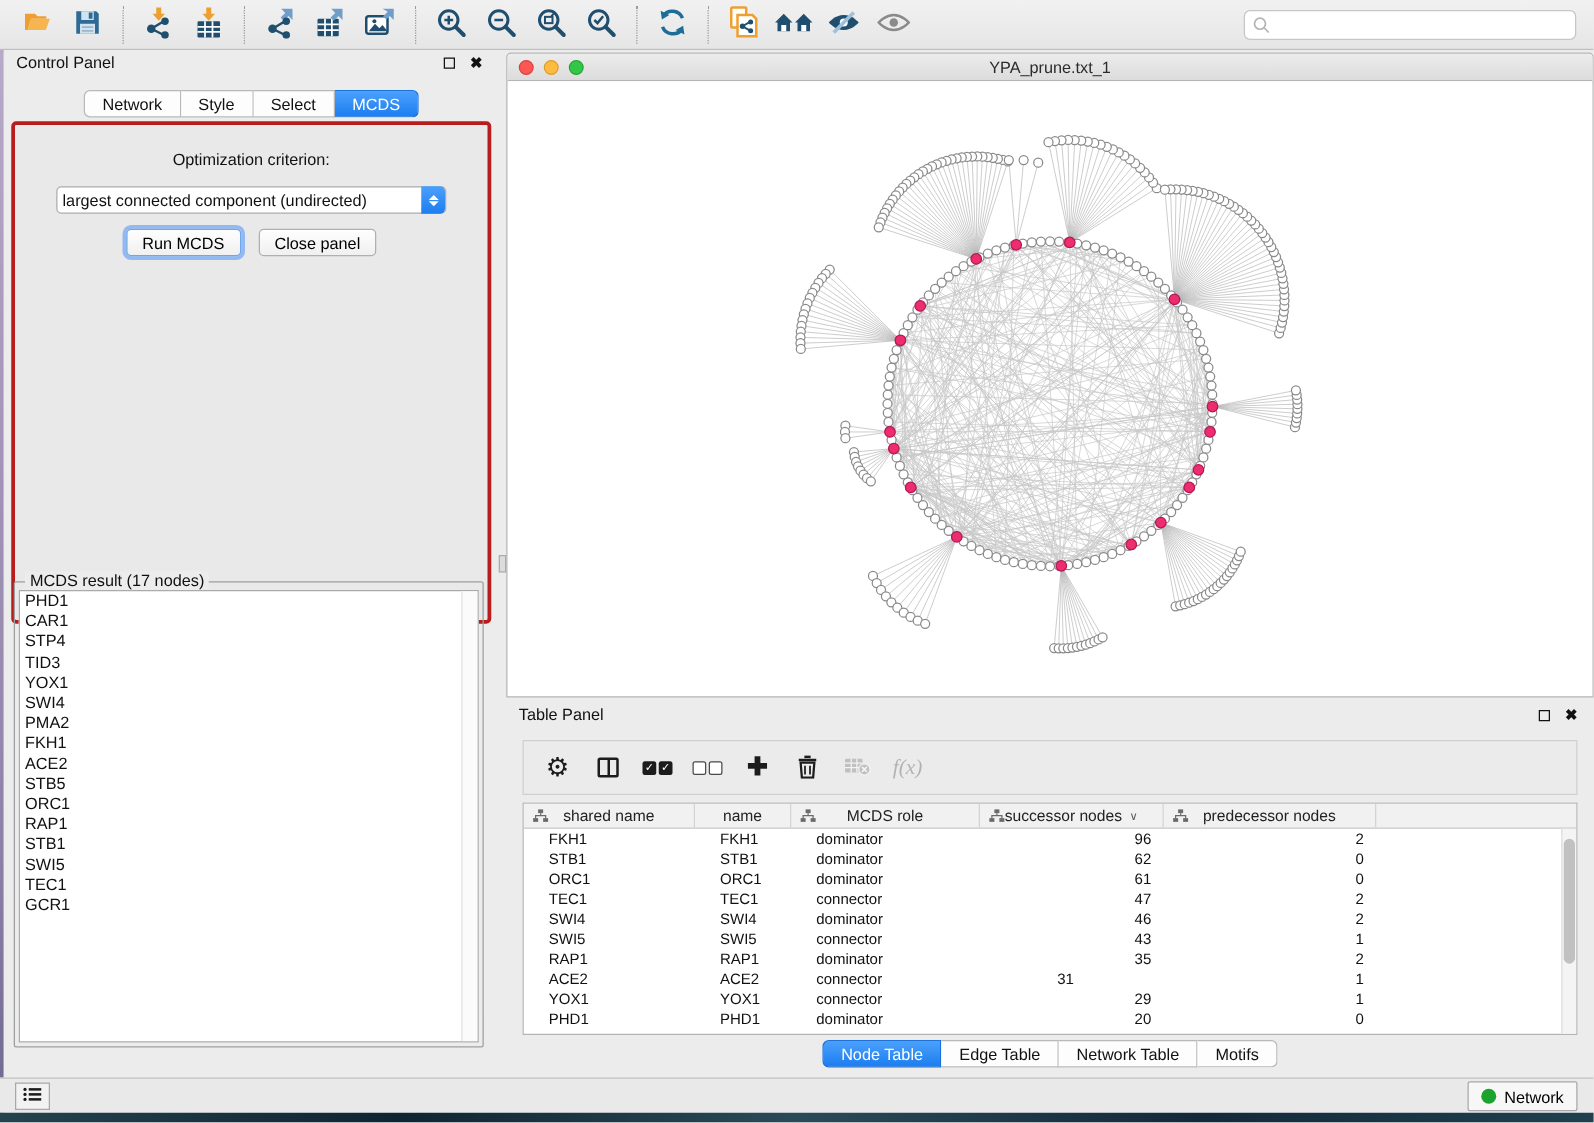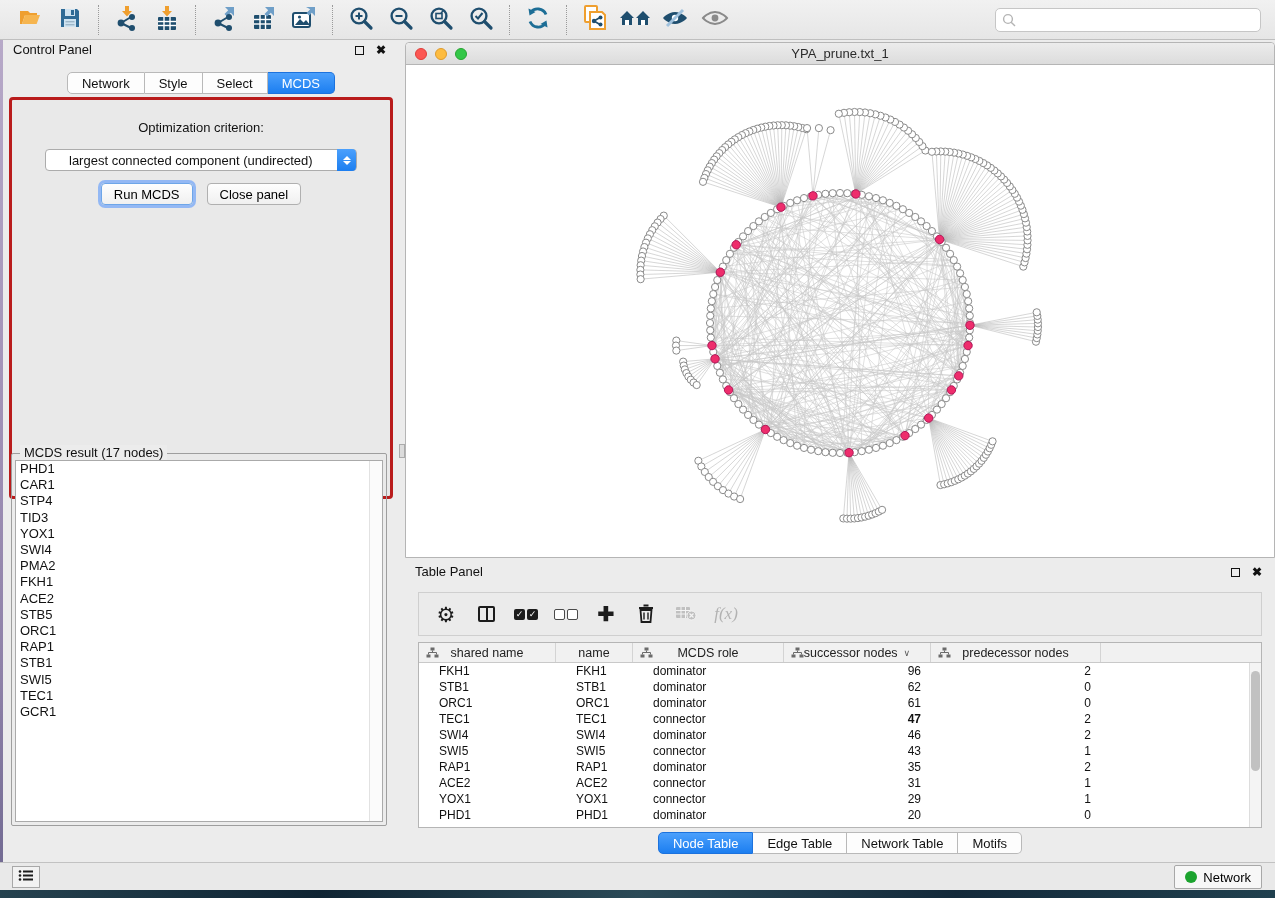--- a/index.html
+++ b/index.html
@@ -39,33 +39,33 @@
     border-left:none; display:flex; align-items:center; cursor:pointer; }
   .seg-tab:first-child { border-left:1px solid #b9b9b9; border-radius:5px 0 0 5px; }
   .seg-tab:last-child { border-radius:0 5px 5px 0; }
   .seg-tab.selected { background:linear-gradient(#4ba0fc,#1c7ef0); border-color:#1c72dd; color:#fff; }
 
   #cp-content { position:absolute; left:6px; top:55px; width:384px; height:402px;
     background:#e9e9e9; border:3px solid #b91c1c; border-radius:4px; }
   #opt-label { text-align:center; margin-top:20px; font-size:13px; }
   #opt-select { position:relative; margin:14px auto 0; width:312px; height:22px; background:#fff;
     border:1px solid #acacac; border-radius:4px; font-size:13px; display:flex; align-items:center;
-    padding-left:23px; cursor:pointer; }
+    padding-left:4px; cursor:pointer; }
   #opt-stepper { position:absolute; right:0; top:-1px; width:19px; height:22px; border-radius:0 4px 4px 0;
     background:linear-gradient(#4ba0fc,#1c7ef0); display:flex; flex-direction:column;
     align-items:center; justify-content:center; gap:1px; }
   #opt-stepper span { width:0; height:0; border-left:4px solid transparent; border-right:4px solid transparent; }
   #opt-stepper .up { border-bottom:4px solid #fff; }
   #opt-stepper .down { border-top:4px solid #fff; }
   #cp-buttons { display:flex; justify-content:center; gap:14px; margin-top:12px; }
   .mac-btn { height:22px; padding:0 12px; font-size:13px; background:linear-gradient(#fefefe,#f0f0f0);
     border:1px solid #b0b0b0; border-radius:4px; cursor:pointer; }
   .mac-btn.focused { box-shadow:0 0 0 3px rgba(77,144,254,.55); border-color:#6ea6e8; }
 
-  #mcds-fieldset { position:absolute; left:8px; top:411px; width:376px; height:373px;
+  #mcds-fieldset { position:absolute; left:8px; top:423px; width:376px; height:373px;
     border:1px solid #9e9e9e; border-radius:2px; }
   #mcds-legend { position:absolute; left:8px; top:-9px; background:#ececec; padding:0 4px; font-size:13px; }
   #mcds-list { position:absolute; left:3px; top:6px; right:3px; bottom:3px; background:#fff;
     border:1px solid #aaa; overflow:hidden; }
   #mcds-scroll { position:absolute; right:0; top:0; bottom:0; width:13px; background:#fbfbfb; border-left:1px solid #e2e2e2; }
   .mcds-item { font-size:13px; line-height:16.2px; padding-left:4px; cursor:default; }
 
   
   #v-divider-handle { position:absolute; left:399px; top:444px; width:6px; height:14px;
     background:#dcdcdc; border:1px solid #ababab; }
@@ -1346,21 +1346,21 @@
           <div class="nt-cell" style="width: 137px; text-align: left; padding: 0px 0px 0px 20px;">ORC1</div>
           <div class="nt-cell" style="width: 77px; text-align: left; padding: 0px 0px 0px 20px;">ORC1</div>
           <div class="nt-cell" style="width: 151px; text-align: left; padding: 0px 0px 0px 20px;">dominator</div>
           <div class="nt-cell" style="width: 147px; text-align: right; padding: 0px 10px 0px 0px;">61</div>
           <div class="nt-cell" style="width: 170px; text-align: right; padding: 0px 10px 0px 0px;">0</div>
         </div>
         <div class="nt-row">
           <div class="nt-cell" style="width: 137px; text-align: left; padding: 0px 0px 0px 20px;">TEC1</div>
           <div class="nt-cell" style="width: 77px; text-align: left; padding: 0px 0px 0px 20px;">TEC1</div>
           <div class="nt-cell" style="width: 151px; text-align: left; padding: 0px 0px 0px 20px;">connector</div>
-          <div class="nt-cell" style="width: 147px; text-align: right; padding: 0px 10px 0px 0px; font-weight: bold;">47</div>
+          <div class="nt-cell" style="width: 147px; text-align: right; padding: 0px 10px 0px 0px;">47</div>
           <div class="nt-cell" style="width: 170px; text-align: right; padding: 0px 10px 0px 0px;">2</div>
         </div>
         <div class="nt-row">
           <div class="nt-cell" style="width: 137px; text-align: left; padding: 0px 0px 0px 20px;">SWI4</div>
           <div class="nt-cell" style="width: 77px; text-align: left; padding: 0px 0px 0px 20px;">SWI4</div>
           <div class="nt-cell" style="width: 151px; text-align: left; padding: 0px 0px 0px 20px;">dominator</div>
           <div class="nt-cell" style="width: 147px; text-align: right; padding: 0px 10px 0px 0px;">46</div>
           <div class="nt-cell" style="width: 170px; text-align: right; padding: 0px 10px 0px 0px;">2</div>
         </div>
         <div class="nt-row">
@@ -1374,21 +1374,21 @@
           <div class="nt-cell" style="width: 137px; text-align: left; padding: 0px 0px 0px 20px;">RAP1</div>
           <div class="nt-cell" style="width: 77px; text-align: left; padding: 0px 0px 0px 20px;">RAP1</div>
           <div class="nt-cell" style="width: 151px; text-align: left; padding: 0px 0px 0px 20px;">dominator</div>
           <div class="nt-cell" style="width: 147px; text-align: right; padding: 0px 10px 0px 0px;">35</div>
           <div class="nt-cell" style="width: 170px; text-align: right; padding: 0px 10px 0px 0px;">2</div>
         </div>
         <div class="nt-row">
           <div class="nt-cell" style="width: 137px; text-align: left; padding: 0px 0px 0px 20px;">ACE2</div>
           <div class="nt-cell" style="width: 77px; text-align: left; padding: 0px 0px 0px 20px;">ACE2</div>
           <div class="nt-cell" style="width: 151px; text-align: left; padding: 0px 0px 0px 20px;">connector</div>
-          <div class="nt-cell" style="width: 147px; text-align: right; padding: 0px 10px 0px 0px;">31</div>
+          <div class="nt-cell" style="width: 147px; text-align: center; padding: 0px 10px 0px 0px;">31</div>
           <div class="nt-cell" style="width: 170px; text-align: right; padding: 0px 10px 0px 0px;">1</div>
         </div>
         <div class="nt-row">
           <div class="nt-cell" style="width: 137px; text-align: left; padding: 0px 0px 0px 20px;">YOX1</div>
           <div class="nt-cell" style="width: 77px; text-align: left; padding: 0px 0px 0px 20px;">YOX1</div>
           <div class="nt-cell" style="width: 151px; text-align: left; padding: 0px 0px 0px 20px;">connector</div>
           <div class="nt-cell" style="width: 147px; text-align: right; padding: 0px 10px 0px 0px;">29</div>
           <div class="nt-cell" style="width: 170px; text-align: right; padding: 0px 10px 0px 0px;">1</div>
         </div>
         <div class="nt-row">

